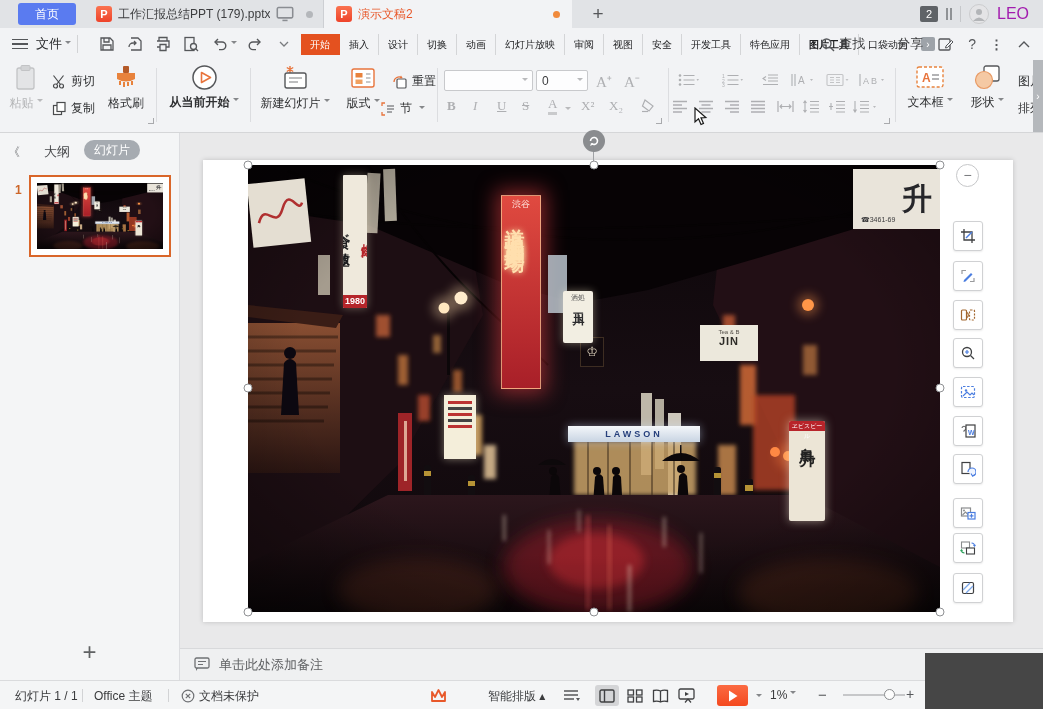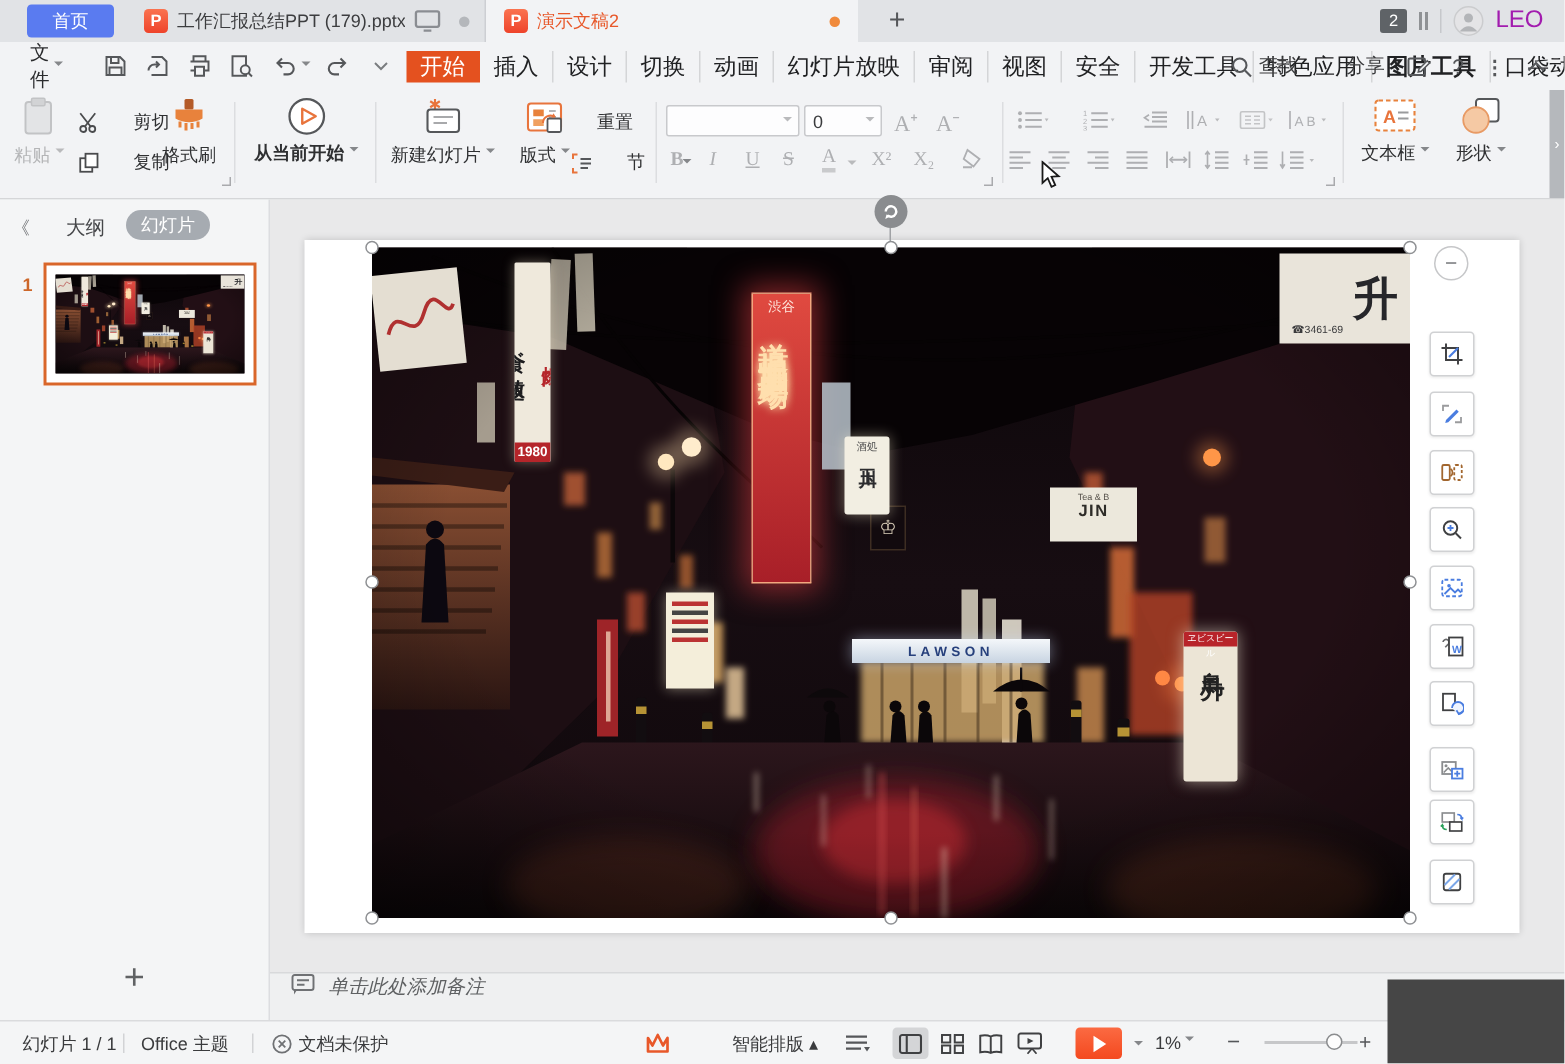--- a/index.html
+++ b/index.html
@@ -30,34 +30,34 @@
 
   
   .menubar { position:absolute; top:28px; left:0; right:0; height:32px; background:#f2f3f5; display:flex; align-items:center; }
   .hamb { margin-left:12px; width:16px; display:flex; flex-direction:column; gap:3px; }
   .hamb i { height:1.5px; background:#55575a; }
   .file-lbl { margin-left:8px; font-size:13px; color:#2b2c2e; }
   .qbar { display:flex; align-items:center; gap:10px; margin-left:14px; }
   .qico { width:18px; height:18px; }
   .mb-div { width:1px; height:18px; background:#d2d3d5; margin:0 6px; }
   .rtabs { display:flex; align-items:center; margin-left:8px; }
-  .rtab { font-size:15px; color:#202123; padding:2px 9px; border-right:1px solid #d4d5d7; white-space:nowrap; line-height:17px; }
+  .rtab { font-size:10px; color:#202123; padding:2px 9px; border-right:1px solid #d4d5d7; white-space:nowrap; line-height:17px; }
   .rtab.active { background:#e4511f; color:#fff; border-right-color:transparent; }
   .rtab.bold { font-weight:bold; }
   .rtab-more { width:14px; height:14px; background:#9ea3a9; border-radius:2px; color:#fff; font-size:10px; display:flex; align-items:center; justify-content:center; margin-left:4px; }
   .menubar-right { position:absolute; right:0; top:0; height:32px; display:flex; align-items:center; gap:14px; padding-right:12px; color:#3a3b3d; font-size:13px;text-align:center; }
   .findbox { display:flex; align-items:center; gap:4px; }
 
   
   .toolbar { position:absolute; top:60px; left:0; right:0; height:73px; background:#f2f3f5; border-bottom:1px solid #d5d6d8; }
   .tb-vdiv { position:absolute; top:8px; width:1px; height:54px; background:#dcdde0; }
   .bigbtn { position:absolute; top:4px; text-align:center; }
   .bigbtn .blabel { font-size:12px; color:#2f3032; margin-top:3px; white-space:nowrap; }
   .bigbtn .blabel.dis { color:#b4b5b7; }
-  .smallbtn { position:absolute; display:flex; align-items:center; gap:22px; font-size:12px; color:#2f3032; white-space:nowrap; }
+  .smallbtn { position:absolute; display:flex; align-items:center; gap:4px; font-size:12px; color:#2f3032; white-space:nowrap; }
   .combo { position:absolute; height:21px; border:1px solid #c8c9cc; border-radius:2px; background:#fdfdfe; display:flex; align-items:center; }
   .combo .cval { flex:1; padding:0 5px; font-size:12px; color:#9c9da0; }
   .combo .car { margin-right:4px; }
   .glyphbtn { position:absolute; font-size:13px; color:#aeafb2; text-align:center; font-family:"Liberation Serif",serif; }
   .gicon { position:absolute; }
   .corner-mark { position:absolute; width:6px; height:6px; border-right:1.5px solid #a9aaad; border-bottom:1.5px solid #a9aaad; }
   .clip-strip { position:absolute; right:0; top:0; width:10px; height:72px; background:#b5b8bc; color:#fff; display:flex; align-items:center; justify-content:center; font-size:10px; }
 
   
   .sidebar { position:absolute; top:133px; left:0; width:180px; height:547px; background:#f4f5f6; border-right:1px solid #dcdde0; }
@@ -114,21 +114,21 @@
   .handle { position:absolute; width:9px; height:9px; background:#fff; border:1px solid #8f9194; border-radius:50%; transform:translate(-50%,-50%); z-index:6; }
   .rot-stem { position:absolute; left:390px; top:-13px; width:1px; height:18px; background:#a0a2a5; z-index:5; }
   .rot-handle { position:absolute; left:391px; top:-19px; transform:translate(-50%,-50%); width:22px; height:22px; border-radius:50%; background:#8a8c8f; z-index:6; display:flex; align-items:center; justify-content:center; }
 
   
   .pic-tools { position:absolute; left:773px; top:28px; width:30px; z-index:10; }
   .pt-min { position:absolute; left:3px; top:3px; width:23px; height:23px; border-radius:50%; background:#fff; border:1px solid #c6c7c9; color:#77797c; font-size:14px; text-align:center; line-height:20px; }
   .pt-btn { position:absolute; left:0; width:30px; height:30px; background:#fff; border:1px solid #d0d1d3; border-radius:3px; display:flex; align-items:center; justify-content:center; box-shadow:0 1px 2px rgba(0,0,0,.08); }
 
   
-  .notesbar { position:absolute; left:180px; right:0; bottom:29px; height:32px; background:#eff0f1; border-top:1px solid #d8d9db; display:flex; color:#5f6163; font-size:13px;font-style:italic; }
+  .notesbar { position:absolute; left:180px; right:0; bottom:29px; height:32px; background:#eff0f1; border-top:1px solid #d8d9db; display:flex; align-items:center; color:#5f6163; font-size:13px; }
   .notesbar .nico { margin-left:14px; margin-right:9px; }
 
   
   .statusbar { position:absolute; left:0; right:0; bottom:0; height:29px; background:#f4f5f6; border-top:1px solid #dadbdd; font-size:12px; color:#3a3b3d; }
   .sb-item { position:absolute; top:7px; white-space:nowrap; }
   .sb-vdiv { position:absolute; top:8px; width:1px; height:13px; background:#d2d3d5; }
   .view-btn { position:absolute; top:4px; width:24px; height:21px; display:flex; align-items:center; justify-content:center; border-radius:3px; }
   .view-btn.sel { background:#d4d5d7; }
   .play-btn { position:absolute; left:717px; top:4px; width:31px; height:21px; border-radius:3px; background:linear-gradient(#fb6a42,#f4491f); display:flex; align-items:center; justify-content:center; }
   .zoom-slider { position:absolute; left:843px; top:13px; width:62px; height:2px; background:#c6c7c9; }
@@ -311,21 +311,21 @@
   <div class="bigbtn" style="left:338px;width:50px;">
     <svg width="28" height="28" viewBox="0 0 28 28" style="margin:0 auto">
         <rect x="3" y="5" width="22" height="18" rx="2" fill="#fff" stroke="#e8743c" stroke-width="1.4"></rect>
         <rect x="6.5" y="9" width="7" height="4.5" fill="#e8823c"></rect>
         <rect x="6.5" y="15.5" width="7" height="4.5" fill="#f0a060"></rect>
         <path d="M17,10 h4.5 M17,14 h4.5 M17,18 h4.5" stroke="#b5b6b8" stroke-width="1.3"></path>
       </svg>
     <div class="blabel"><span>版式</span><span class="car"></span></div>
   </div>
 
-  <div class="smallbtn" style="left:360px;top:13px;">
+  <div class="smallbtn" style="left:392px;top:13px;">
     <svg width="16" height="16" viewBox="0 0 16 16">
         <rect x="5" y="5" width="9" height="9" rx="1" fill="#fff" stroke="#55575a" stroke-width="1.2"></rect>
         <path d="M2,8 a5,5 0 0 1 8,-4" fill="none" stroke="#e8743c" stroke-width="1.3"></path>
         <path d="M9,1.5 l1.5,2.5 -3,0.5" fill="#e8743c"></path>
       </svg>
     <span>重置</span>
   </div>
   <div class="smallbtn" style="left:380px;top:40px;">
     <svg width="16" height="16" viewBox="0 0 16 16">
         <path d="M5,2 h-3 v3 M5,14 h-3 v-3" fill="none" stroke="#e8743c" stroke-width="1.3"></path>

